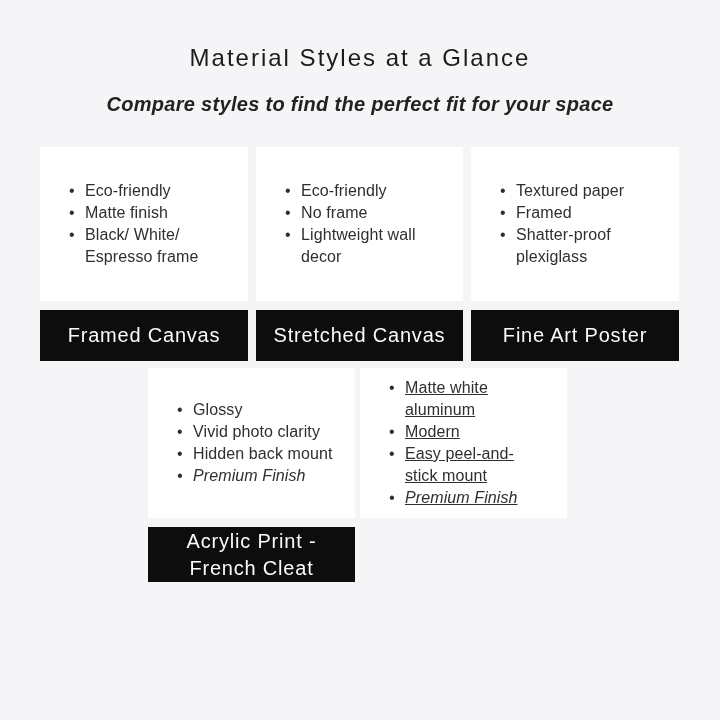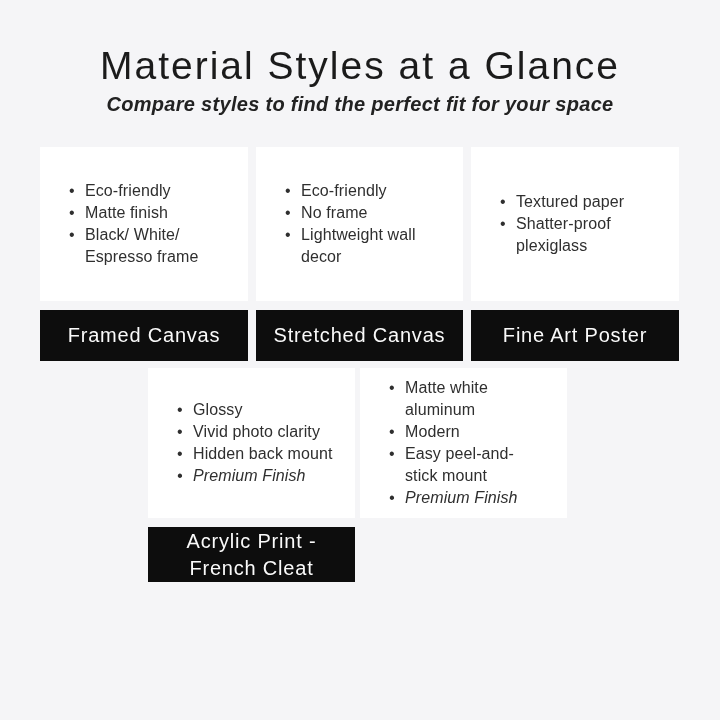--- a/index.html
+++ b/index.html
@@ -16,21 +16,21 @@
     overflow: hidden;
   }
 
   
   .page-title {
     position: absolute;
     top: 44px;
     left: 0;
     width: 720px;
     text-align: center;
-    font-size: 39px;
+    font-size: 24px;
     letter-spacing: 2px;
     font-weight: 400;
     color: #1b1b1b;
   }
   .page-subtitle {
     position: absolute;
     top: 93px;
     left: 0;
     width: 720px;
     text-align: center;
@@ -92,21 +92,21 @@
   .card-1 .bullets { width: 168px; }
   .card-2 .bullets { width: 168px; }
   .card-3 .bullets { width: 168px; }
 
   
   .card-4 { left: 148px; top: 368px; width: 207px; }
   .card-5 { left: 360px; top: 368px; width: 207px; }
   .card-4 .card-body, .card-5 .card-body { height: 150px; }
   .card-4 .card-label, .card-5 .card-label { height: 55px; }
   .card-4 .bullets { width: 158px; }
-  .card-5 .bullets { width: 148px; }
+  .card-5 .bullets { width: 148px; text-decoration: underline; }
   .card-4 .card-label span {
     display: inline-block;
     max-width: 170px;
     line-height: 27px;
   }
 </style>
 </head>
 <body>
 
 <div class="canvas">
@@ -137,20 +137,21 @@
     </div>
     <div class="card-label">
       <span>Stretched Canvas</span>
     </div>
   </div>
 
   <div class="card card-3">
     <div class="card-body">
       <ul class="bullets">
         <li>Textured paper</li>
+        <li>Framed</li>
         <li>Shatter-proof plexiglass</li>
       </ul>
     </div>
     <div class="card-label">
       <span>Fine Art Poster</span>
     </div>
   </div>
 
   <div class="card card-4">
     <div class="card-body">

